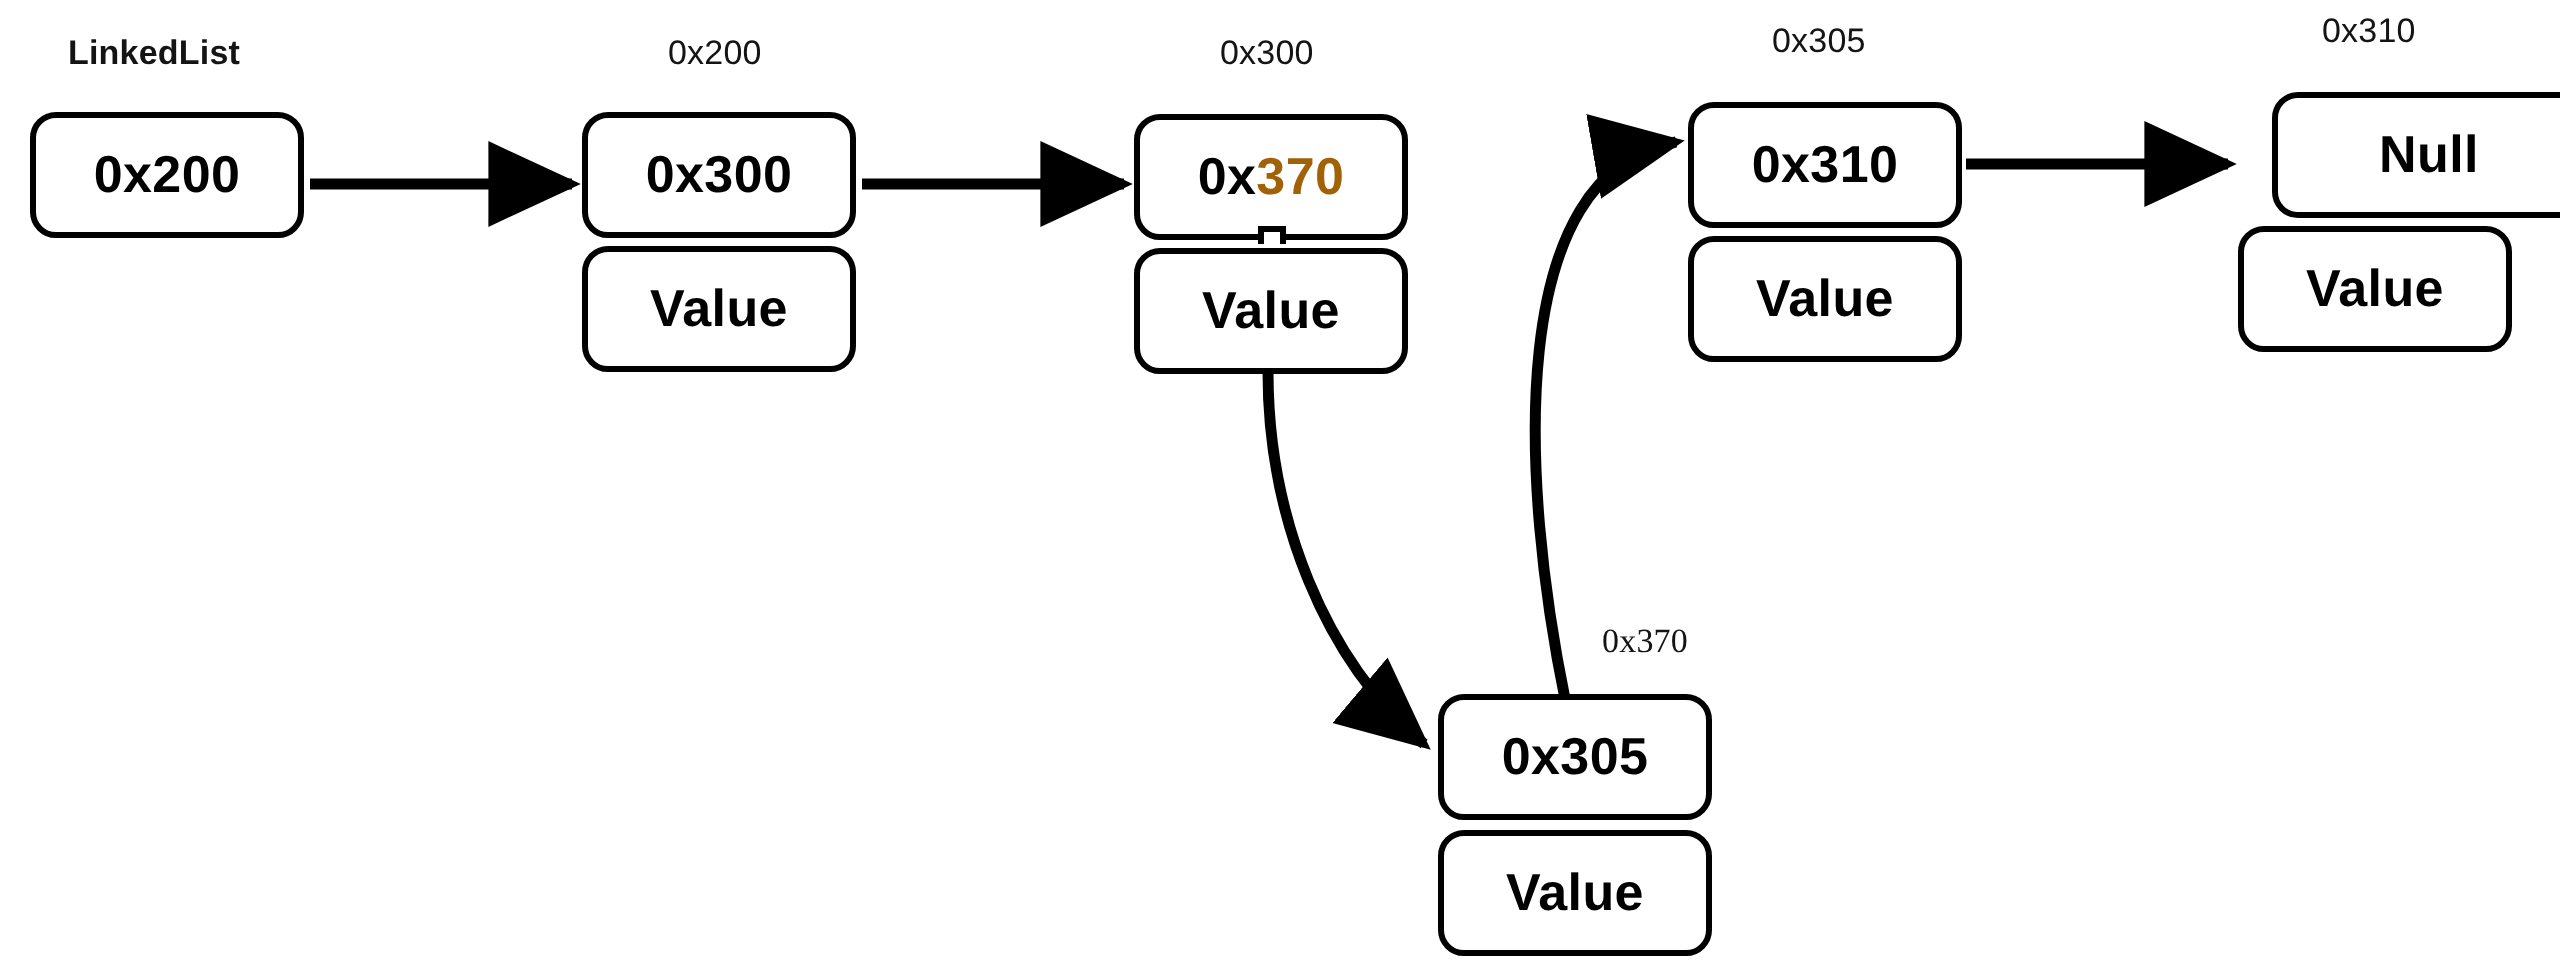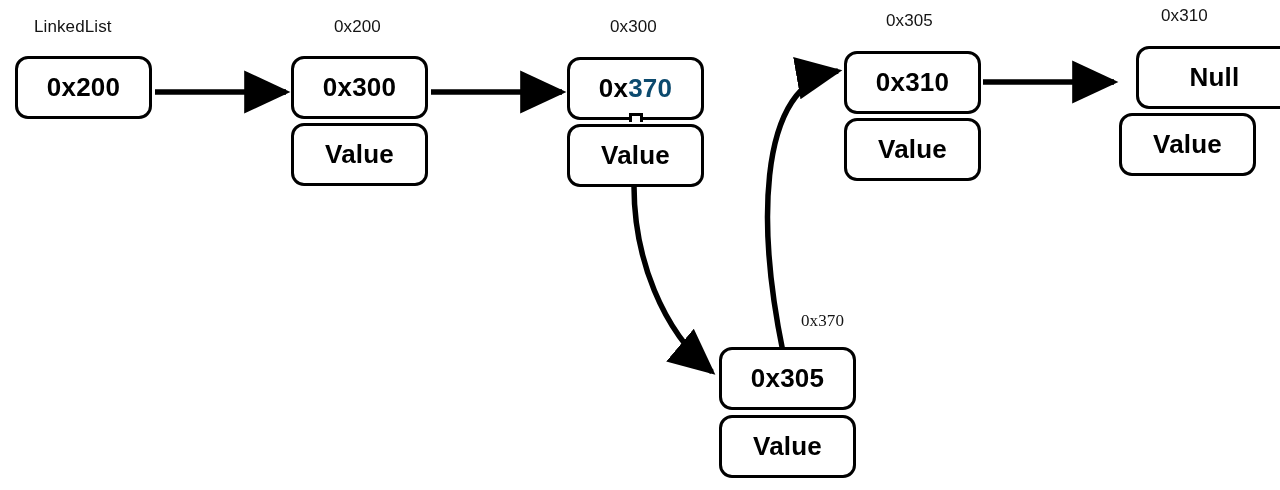--- a/index.html
+++ b/index.html
@@ -48,21 +48,21 @@
     display: flex;
     align-items: center;
     justify-content: center;
     font-family: "Liberation Sans", "DejaVu Sans", sans-serif;
     font-size: 26px;
     font-weight: 700;
     color: #000000;
     letter-spacing: 0.2px;
   }
   .cell .addr-prefix { color: #000000; }
-  .cell .addr-accent { color: #0c4a6e; }
+  .cell .addr-accent { color: #a16207; }
   .notch {
     position: absolute;
     box-sizing: border-box;
     background: #ffffff;
     border-left: 3px solid #000000;
     border-right: 3px solid #000000;
     border-top: 3px solid #000000;
     border-bottom: none;
   }
 </style>
@@ -83,21 +83,21 @@
     <line x1="431" y1="92" x2="562" y2="92" stroke="#000000" stroke-width="5.5" marker-end="url(#ah)"></line>
 
     <path d="M634,186 C634,258 662,330 712,372" fill="none" stroke="#000000" stroke-width="5.5" stroke-linecap="butt" marker-end="url(#ah)"></path>
 
     <path d="M783,352 C760,240 752,86 838,71" fill="none" stroke="#000000" stroke-width="5.5" stroke-linecap="butt" marker-end="url(#ah)"></path>
 
     <line x1="983" y1="82" x2="1114" y2="82" stroke="#000000" stroke-width="5.5" marker-end="url(#ah)"></line>
   </svg>
 
   <div class="node">
-    <div class="node-caption" style="left:34px; top:17px;">LinkedList</div>
+    <div class="node-caption" style="left:34px; top:17px;font-weight:bold;">LinkedList</div>
     <div class="cell" style="left:15px; top:56px; width:137px; height:63px;">0x200</div>
   </div>
 
   <div class="node">
     <div class="node-caption" style="left:334px; top:17px;">0x200</div>
     <div class="cell" style="left:291px; top:56px; width:137px; height:63px;">0x300</div>
     <div class="cell" style="left:291px; top:123px; width:137px; height:63px;">Value</div>
   </div>
 
   <div class="node">

